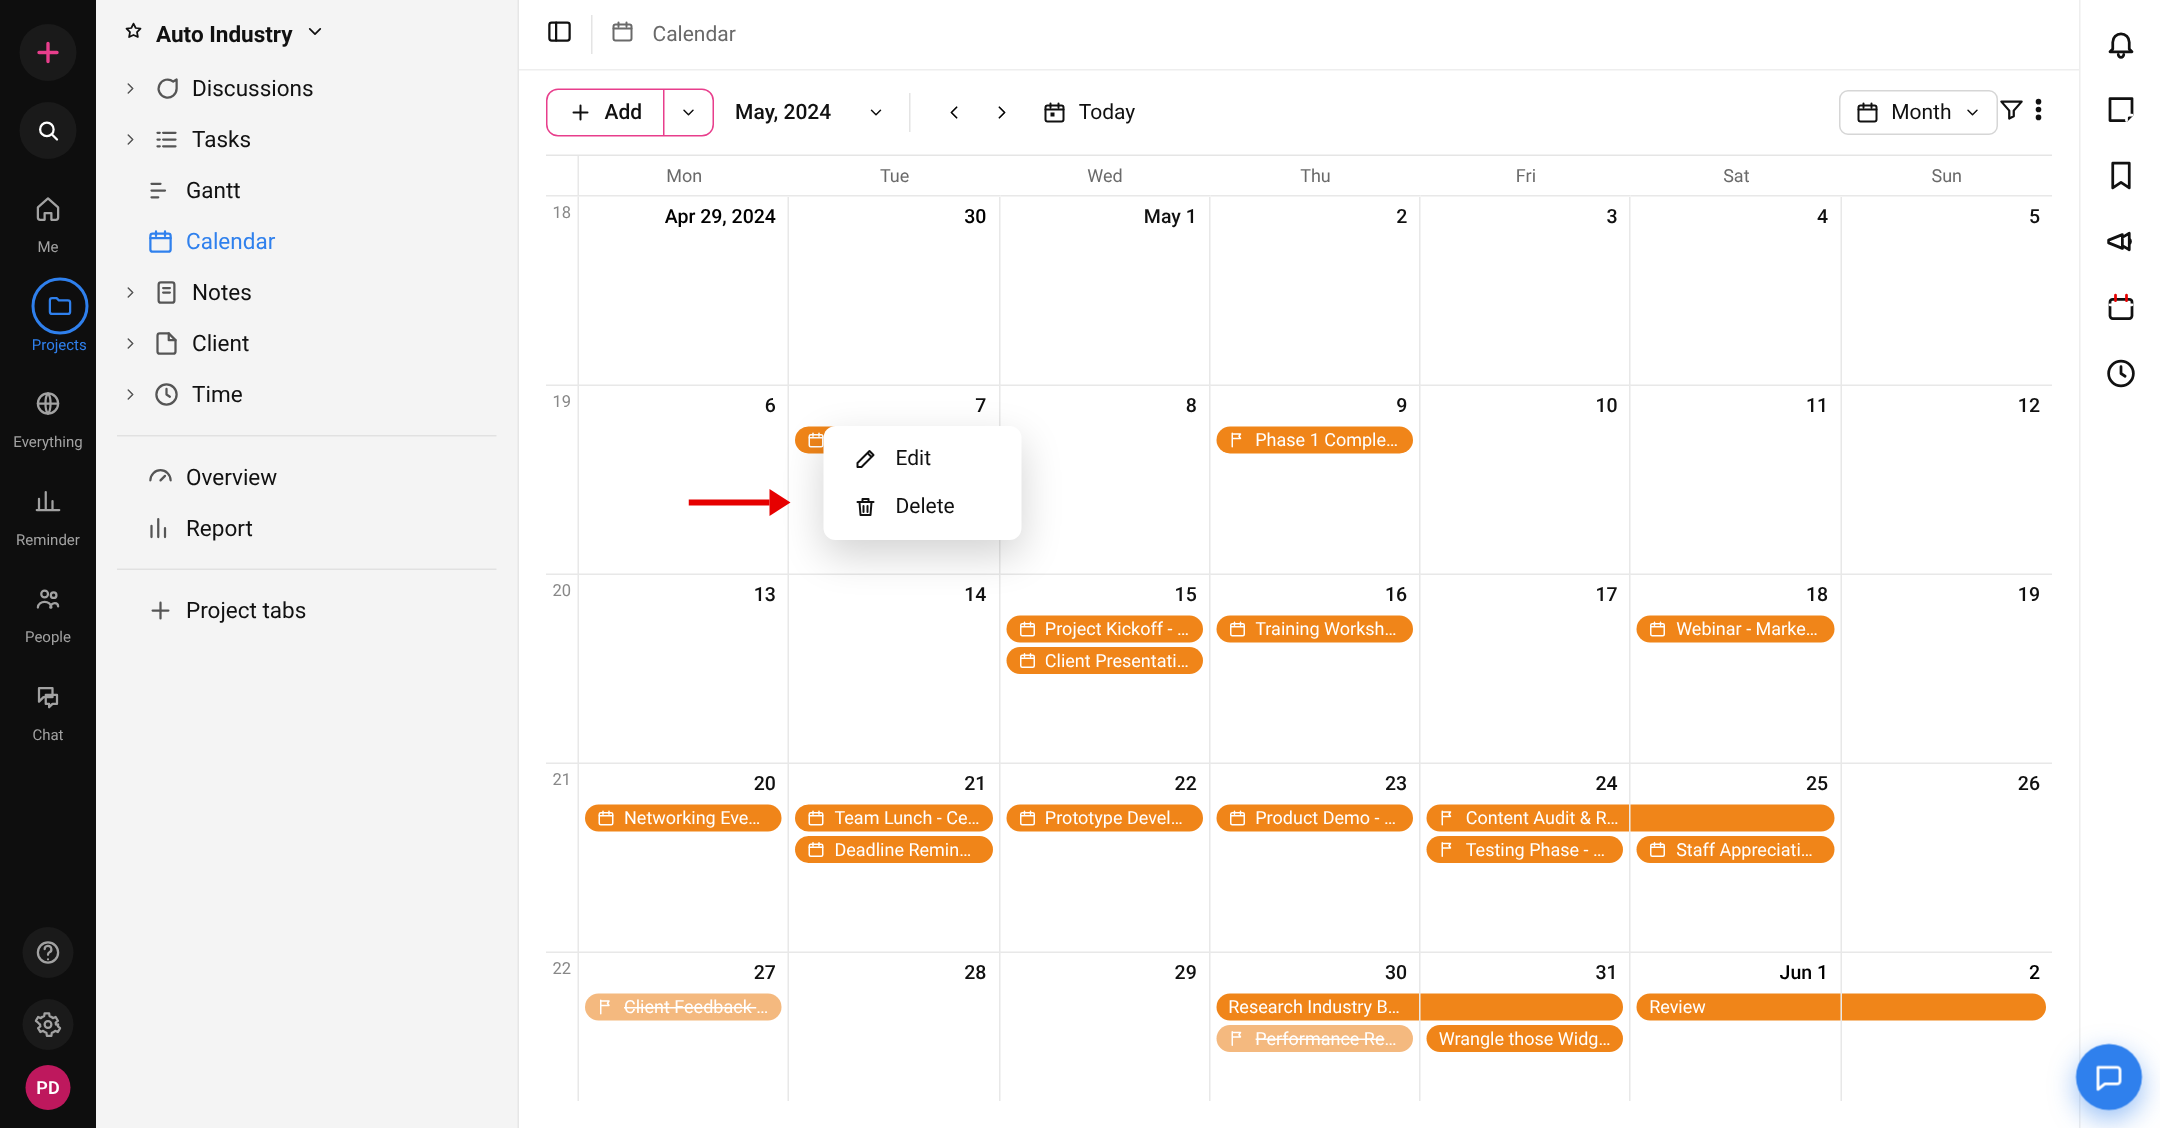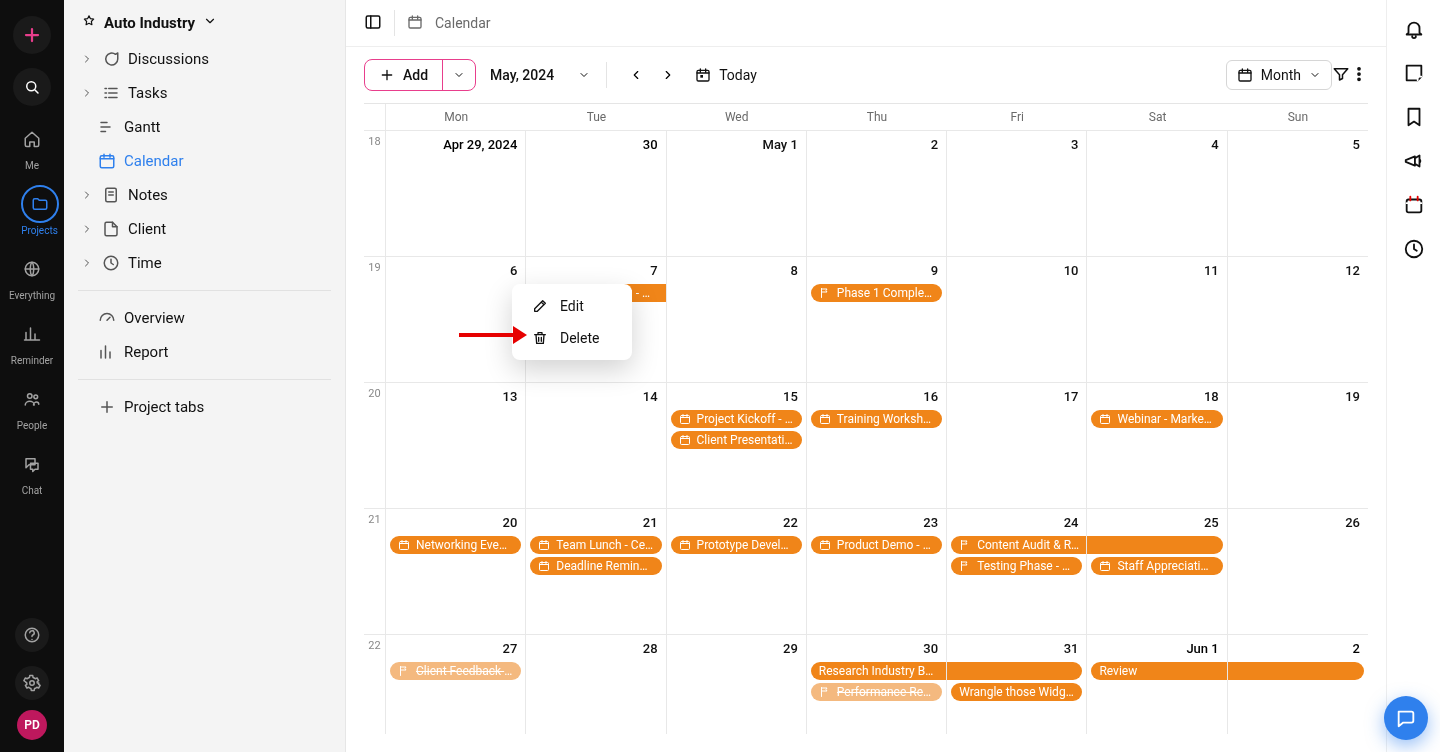--- a/index.html
+++ b/index.html
@@ -742,21 +742,21 @@
       </svg>
     </div>
   <div>
       <svg viewBox="0 0 24 24" stroke="#111">
         <circle cx="12" cy="12" r="9"></circle>
         <path d="M12 7v5l3 2"></path>
       </svg>
     </div>
 </div>
 
-<div class="ctx" style="left:512px; top:284px; width:120px;">
+<div class="ctx" style="left:549px; top:284px; width:132px;">
   <div class="ctx-item">
     <svg viewBox="0 0 24 24">
         <path d="M4 20h4L20 8l-4-4L4 16zM14 6l4 4"></path>
       </svg>
     <span>Edit</span>
   </div>
   <div class="ctx-item">
     <svg viewBox="0 0 24 24">
         <path d="M4 7h16M9 7V4h6v3M6 7l1 13h10l1-13M10 11v6M14 11v6"></path>
       </svg>

